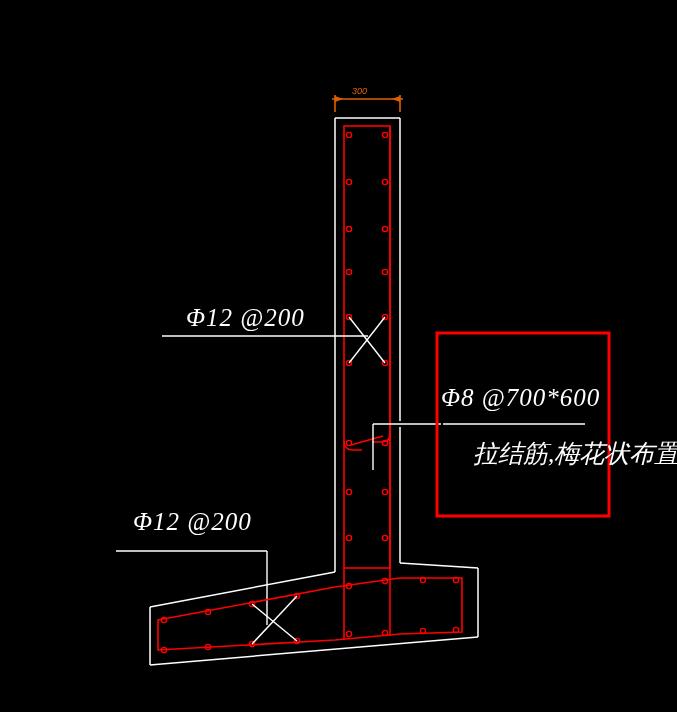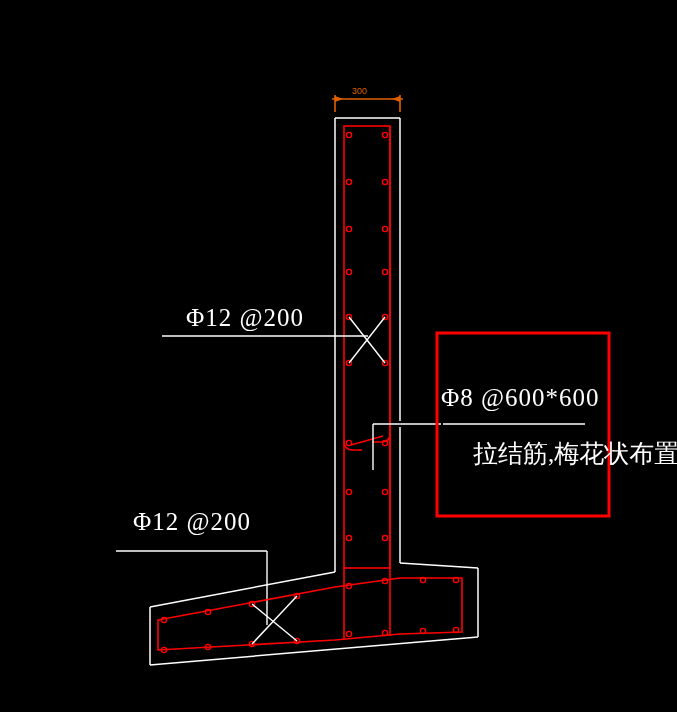--- a/index.html
+++ b/index.html
@@ -11,20 +11,21 @@
     width: 677px;
     height: 712px;
     overflow: hidden;
     font-family: "Liberation Sans", sans-serif;
   }
   #cad-canvas {
     position: relative;
     width: 677px;
     height: 580px;
     background: #000000;
+    font-style: italic;
   }
   svg.drawing {
     position: absolute;
     top: 0;
     left: 0;
     width: 677px;
     height: 712px;
     display: block;
   }
   .label-text {
@@ -187,17 +188,17 @@
     </g>
 
   </svg>
 
   <div id="dim-top-text" style="left:352px; top:86px;">300</div>
 
   <div class="label-text rebar-label-1">Φ12 @200</div>
 
   <div class="label-text rebar-label-2">Φ12 @200</div>
 
-  <div class="note-text note-line-1">Φ8 @600*600</div>
+  <div class="note-text note-line-1">Φ8 @700*600</div>
 
   <div class="note-text note-line-2">拉结筋,梅花状布置</div>
 
 </div>
 
 </body></html>

